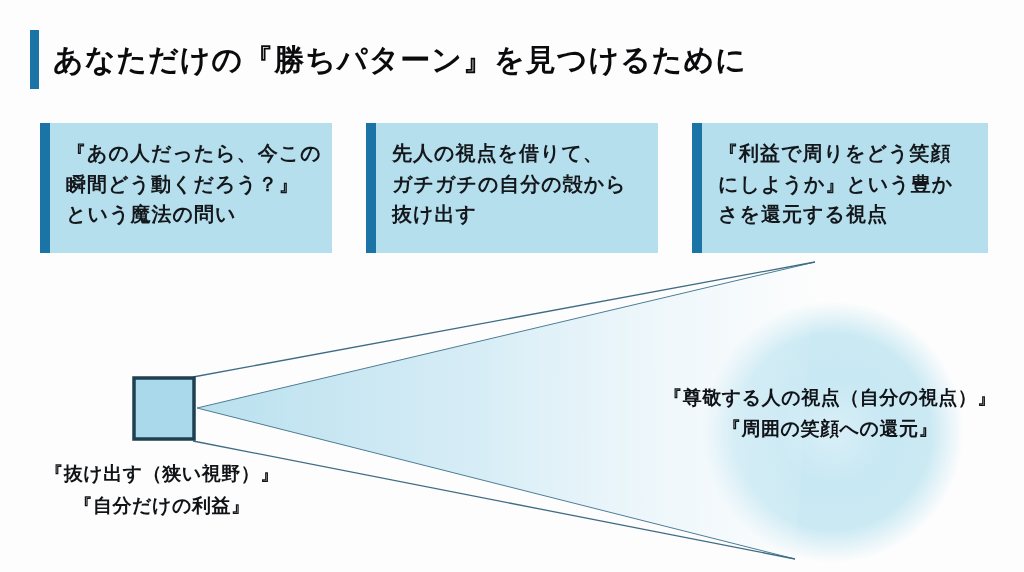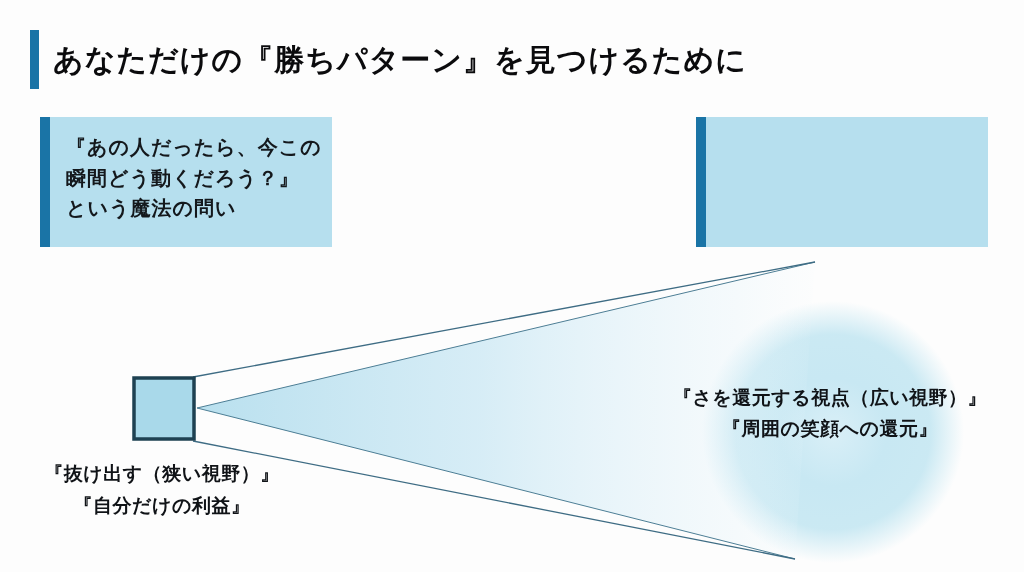--- a/index.html
+++ b/index.html
@@ -14,21 +14,21 @@
   
   .header{position:absolute;left:30px;top:30px;display:flex;align-items:stretch;text-align:center;}
   .title-accent{width:9px;height:59px;background:#1a74a6;flex:none;}
   .page-title{
     margin-left:14px;font-size:30px;font-weight:700;color:#0b0b0d;
     line-height:59px;letter-spacing:1px;white-space:nowrap;
   }
 
   
   .cards{
-    position:absolute;left:40px;top:117px;width:948px;height:130px;
+    position:absolute;left:40px;top:123px;width:948px;height:130px;
     display:flex;justify-content:space-between;align-items:flex-end;
   }
   .card{
     position:relative;box-sizing:border-box;height:130px;
     background:#b6dfee;padding:15px 10px 0 26px;
   }
   .card-1{width:292px;}
   .card-2{width:292px;}
   .card-3{width:296px;}
   .card-accent{position:absolute;left:0;top:0;bottom:0;width:10px;background:#1a74a6;}
@@ -90,19 +90,28 @@
 
 <div class="cards">
   <div class="card card-1">
     <div class="card-accent"></div>
     <span class="card-text pre">『あの人だったら、今この
 瞬間どう動くだろう？』
 という魔法の問い</span>
   </div>
   <div class="card card-2">
     <div class="card-accent"></div>
+    <span class="card-text pre">先人の視点を借りて、
+ガチガチの自分の殻から
+抜け出す</span>
+  </div>
+  <div class="card card-3">
+    <div class="card-accent"></div>
+    <span class="card-text pre">『利益で周りをどう笑顔
+にしようか』という豊か
+さを還元する視点</span>
   </div>
 </div>
 
 <div class="diagram-label label-own pre">『抜け出す（狭い視野）』
 『自分だけの利益』</div>
-<div class="diagram-label label-wide pre">『さを還元する視点（広い視野）』
+<div class="diagram-label label-wide pre">『尊敬する人の視点（自分の視点）』
 『周囲の笑顔への還元』</div>
 
 </body></html>

